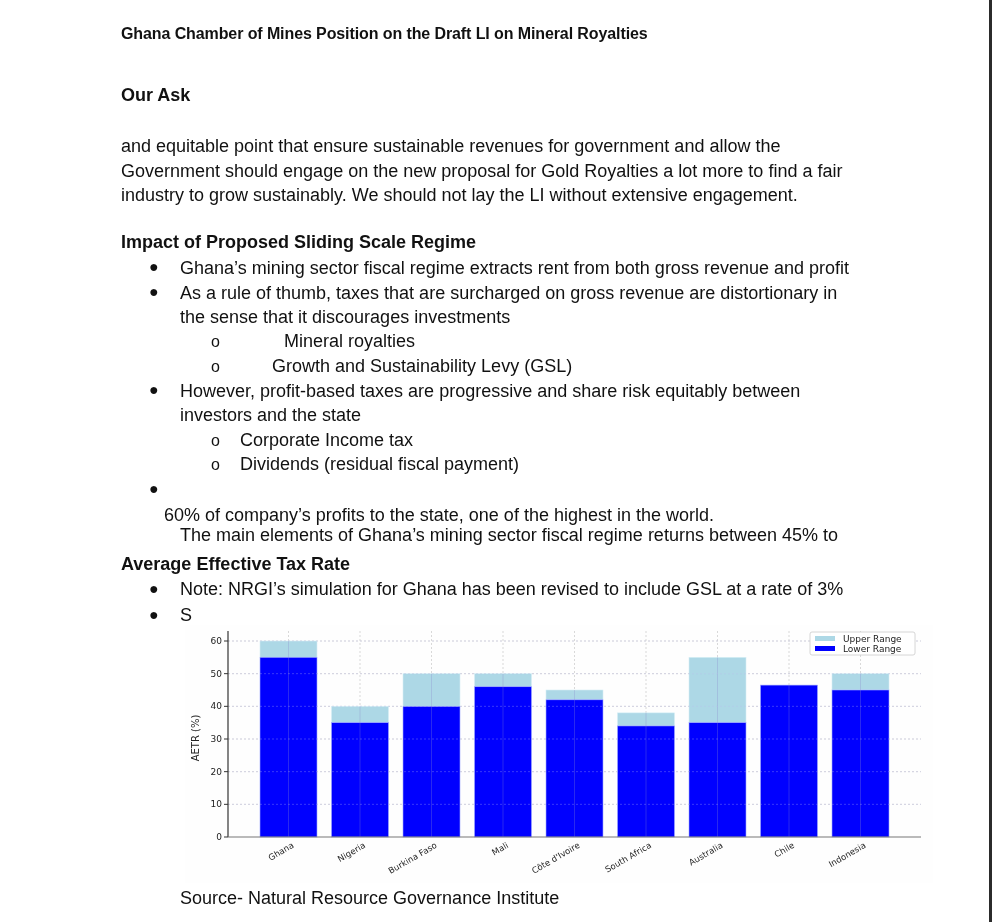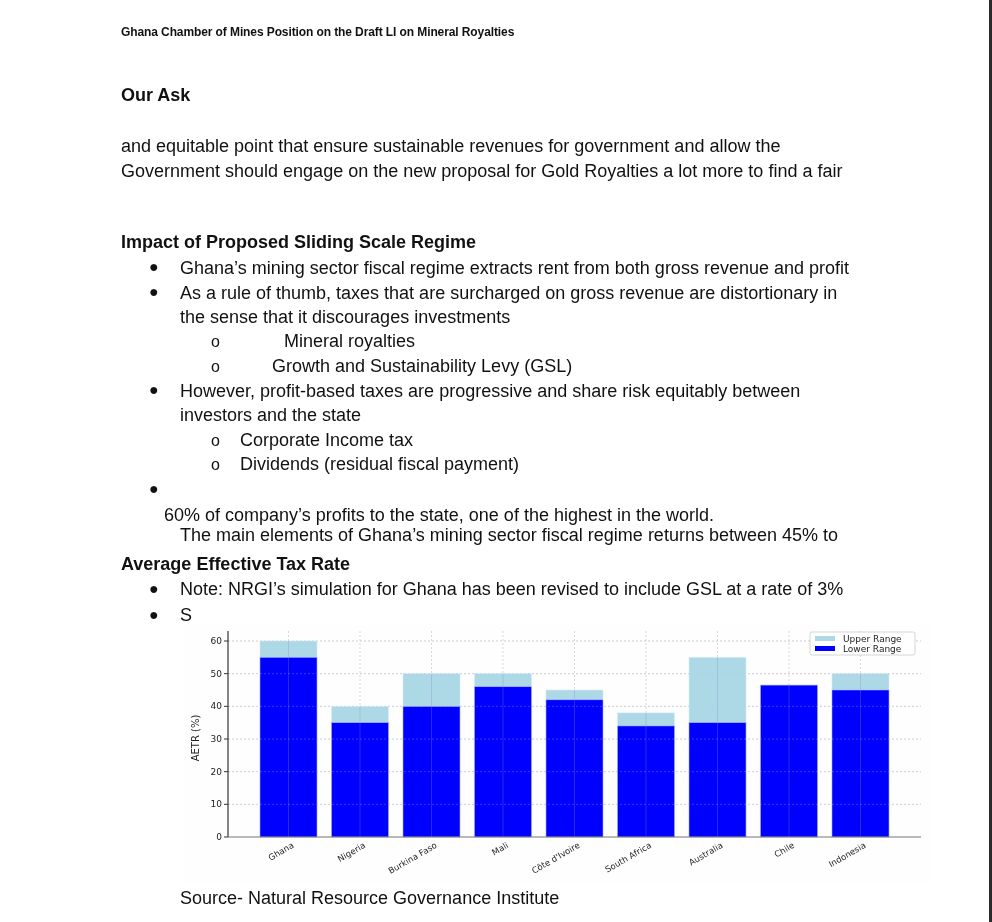--- a/index.html
+++ b/index.html
@@ -2,21 +2,21 @@
 <html><head>
 <meta charset="utf-8">
 <style>
   html, body { margin: 0; padding: 0; }
   body {
     width: 992px; height: 922px; background: #ffffff; position: relative; overflow: hidden;
     font-family: "Liberation Sans", sans-serif; color: #111;
   }
   .right-edge { position: absolute; right: 0; top: 0; width: 3px; height: 922px; background: #2b2b2b; }
   .page { position: absolute; left: 121px; top: 0; width: 800px; }
-  .title { position: absolute; top: 25px; left: 0; font-weight: bold; font-size: 12px; white-space: nowrap; letter-spacing: -0.1px; }
+  .title { position: absolute; top: 25px; left: 0; font-weight: bold; font-size: 16px; white-space: nowrap; letter-spacing: -0.1px; }
   .h2 { position: absolute; left: 0; font-weight: bold; font-size: 18px; white-space: nowrap; }
   .para { position: absolute; left: 0; top: 134px; width: 790px; font-size: 18px; line-height: 24.5px; }
   .line { position: absolute; font-size: 18px; white-space: nowrap; }
   .bullet { position: absolute; font-size: 16px; }
   .sub { position: absolute; font-size: 16px; }
   .chart-wrap { position: absolute; left: 185px; top: 625px; width: 748px; height: 258px; background: #fefefe; }
   svg text { font-family: "DejaVu Sans", sans-serif; }
   .source { position: absolute; left: 180px; top: 888px; font-size: 18px; white-space: nowrap; }
 </style>
 </head>
@@ -25,20 +25,21 @@
 <div class="right-edge"></div>
 
 <div class="page">
   <div class="title">Ghana Chamber of Mines Position on the Draft LI on Mineral Royalties</div>
 
   <div class="h2" style="top:85px;">Our Ask</div>
 
   <div class="para">
     <div>and equitable point that ensure sustainable revenues for government and allow the</div>
     <div>Government should engage on the new proposal for Gold Royalties a lot more to find a fair</div>
+    <div>industry to grow sustainably. We should not lay the LI without extensive engagement.</div>
   </div>
 
   <div class="h2" style="top:232px;">Impact of Proposed Sliding Scale Regime</div>
 
   <div class="bullet" style="left:28px; top:258px;">●</div>
   <div class="line" style="left:59px; top:258px;">Ghana’s mining sector fiscal regime extracts rent from both gross revenue and profit</div>
 
   <div class="bullet" style="left:28px; top:283px;">●</div>
   <div class="line" style="left:59px; top:283px;">As a rule of thumb, taxes that are surcharged on gross revenue are distortionary in</div>
   <div class="line" style="left:59px; top:307px;">the sense that it discourages investments</div>

